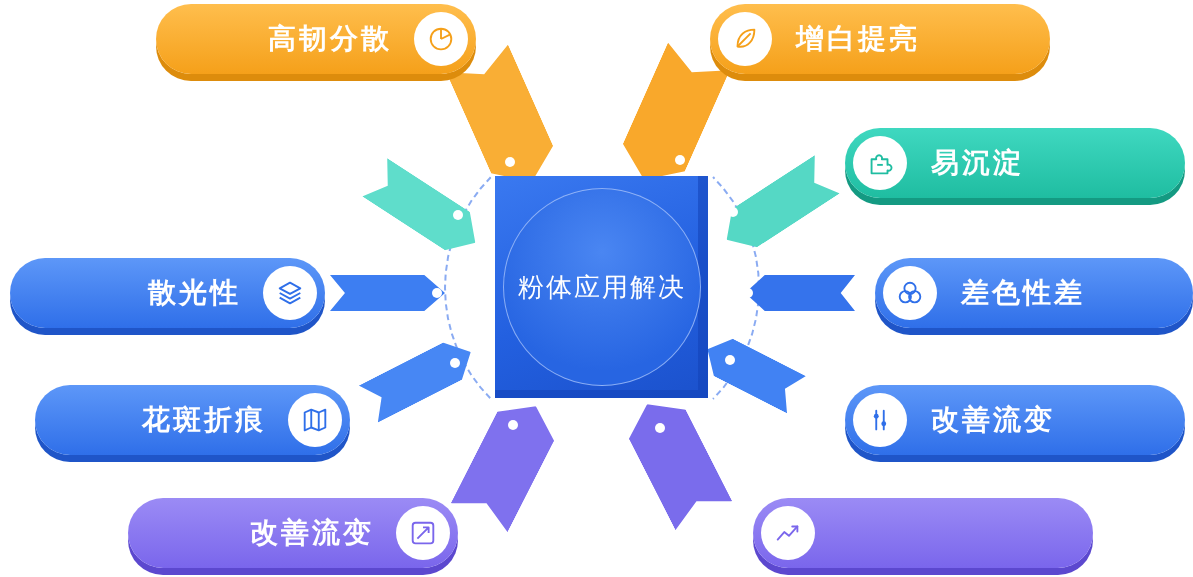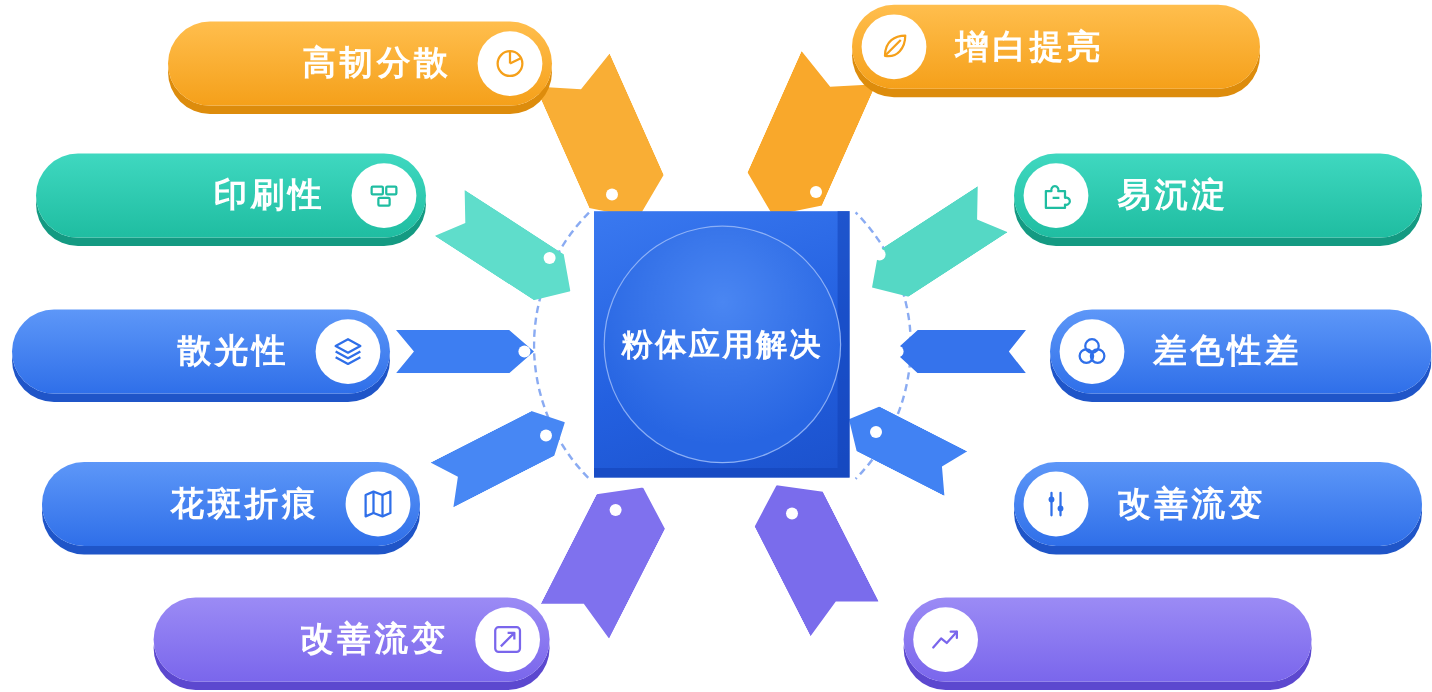--- a/index.html
+++ b/index.html
@@ -39,21 +39,21 @@
     position:absolute;left:495px;top:176px;width:213px;height:222px;z-index:2;
     background:linear-gradient(160deg,#3A79F0 0%,#2360E0 55%,#1B51CC 100%);
     box-shadow:inset -10px -8px 0 rgba(18,66,182,.55);
   }
   .hub-circle{
     position:absolute;left:8px;top:12px;width:196px;height:196px;border-radius:50%;
     background:radial-gradient(circle at 50% 32%,#4A86F2 0%,#2765E2 72%);
     border:1px solid rgba(190,212,255,.65);
     display:flex;flex-direction:column;align-items:center;justify-content:center;
   }
-  .hub-text{color:#ffffff;font-size:26px;font-weight:700;letter-spacing:2px;line-height:1.4;text-align:left;}
+  .hub-text{color:#ffffff;font-size:26px;font-weight:400;letter-spacing:2px;line-height:1.4;text-align:left;}
   
   .pill{
     position:absolute;height:70px;border-radius:35px;z-index:4;
     display:flex;align-items:center;box-sizing:border-box;
   }
   .pill.side-left{justify-content:flex-end;padding-right:8px;gap:22px;}
   .pill.side-right{justify-content:flex-start;padding-left:8px;gap:24px;}
   .pill .pill-label{color:#fff;font-size:28px;font-weight:700;letter-spacing:3px;white-space:nowrap;}
   .icon-wrap{
     flex:0 0 auto;width:54px;height:54px;border-radius:50%;background:#ffffff;
@@ -62,21 +62,21 @@
   .icon-wrap svg{width:30px;height:30px;}
   .theme-orange{background:linear-gradient(180deg,#FFBE4D 0%,#F5A01A 100%);box-shadow:0 7px 0 #DD8C0C;}
   .theme-teal{background:linear-gradient(180deg,#3FD8C0 0%,#1FBDA1 100%);box-shadow:0 7px 0 #149A82;}
   .theme-blue{background:linear-gradient(180deg,#5D97F8 0%,#2F6FE9 100%);box-shadow:0 7px 0 #1F55C8;}
   .theme-purple{background:linear-gradient(180deg,#9B8BF5 0%,#7A66EC 100%);box-shadow:0 7px 0 #5C48CF;}
   .ic-orange{color:#F5A01A;}
   .ic-teal{color:#1FBDA1;}
   .ic-blue{color:#2F6FE9;}
   .ic-purple{color:#7A66EC;}
   
-  .p-l1{left:140px;top:4px;width:320px;margin-top:14px;}
+  .p-l1{left:156px;top:4px;width:320px;}
   .p-l2{left:30px;top:128px;width:325px;}
   .p-l3{left:10px;top:258px;width:315px;}
   .p-l4{left:35px;top:385px;width:315px;}
   .p-l5{left:128px;top:498px;width:330px;}
   .p-r1{left:710px;top:4px;width:340px;}
   .p-r2{left:845px;top:128px;width:340px;text-align:center;}
   .p-r3{left:875px;top:258px;width:318px;text-align:center;}
   .p-r4{left:845px;top:385px;width:340px;}
   .p-r5{left:753px;top:498px;width:340px;}
 </style>
@@ -118,30 +118,20 @@
   <div class="pill side-left theme-orange p-l1">
     <span class="pill-label">高韧分散</span>
     <span class="icon-wrap ic-orange">
       <svg viewBox="0 0 32 32" fill="none" stroke="currentColor" stroke-width="2">
         <circle cx="16" cy="16" r="11"></circle>
         <path d="M16 16 V5 M16 16 L26 11"></path>
       </svg>
     </span>
   </div>
 
-  <div class="pill side-left theme-teal p-l2">
-    <span class="pill-label">印刷性</span>
-    <span class="icon-wrap ic-teal">
-      <svg viewBox="0 0 32 32" fill="none" stroke="currentColor" stroke-width="2">
-        <rect x="5" y="8" width="10" height="7" rx="1"></rect>
-        <rect x="18" y="8" width="9" height="7" rx="1"></rect>
-        <rect x="11" y="18" width="10" height="7" rx="1"></rect>
-      </svg>
-    </span>
-  </div>
 
   <div class="pill side-left theme-blue p-l3">
     <span class="pill-label">散光性</span>
     <span class="icon-wrap ic-blue">
       <svg viewBox="0 0 32 32" fill="none" stroke="currentColor" stroke-width="2" stroke-linejoin="round">
         <path d="M16 5 L27 11 L16 17 L5 11 Z"></path>
         <path d="M5 16 L16 22 L27 16"></path>
         <path d="M5 21 L16 27 L27 21"></path>
       </svg>
     </span>

